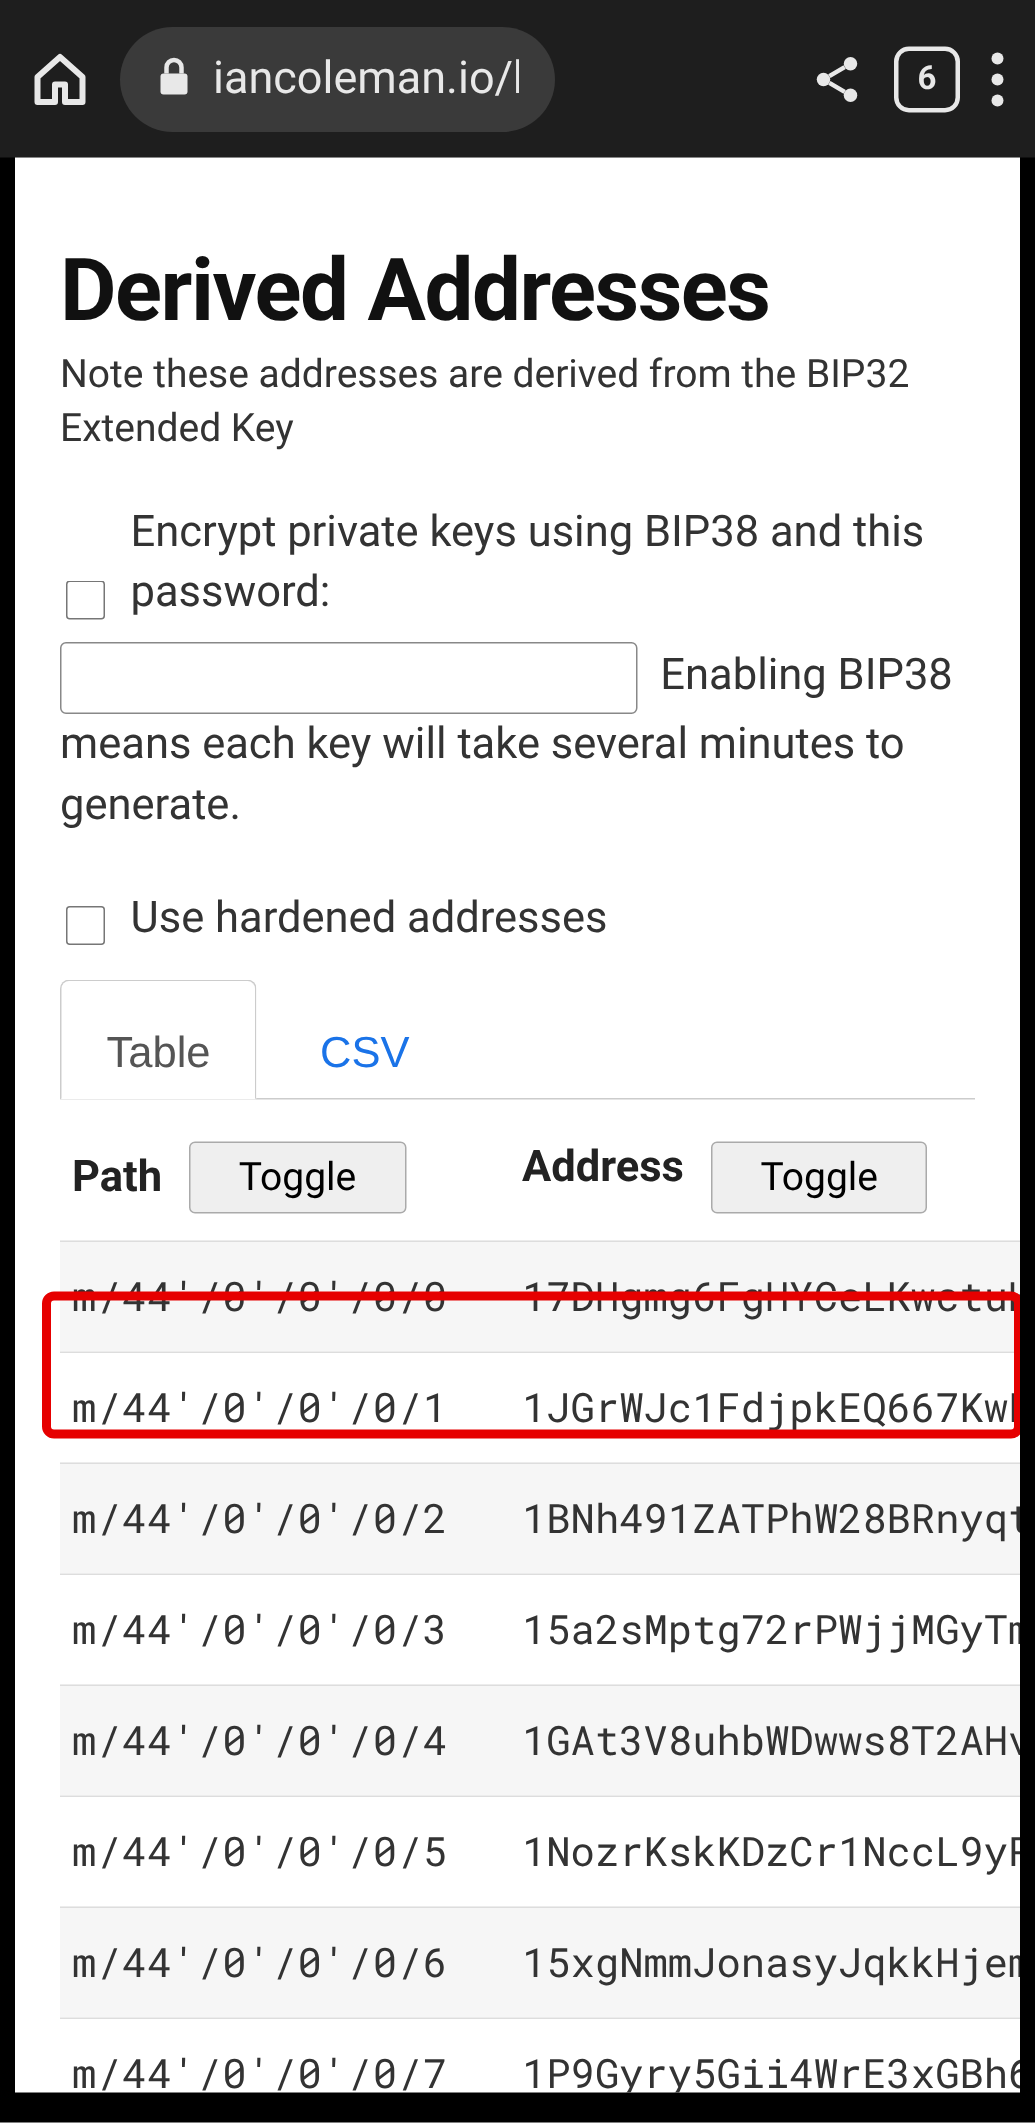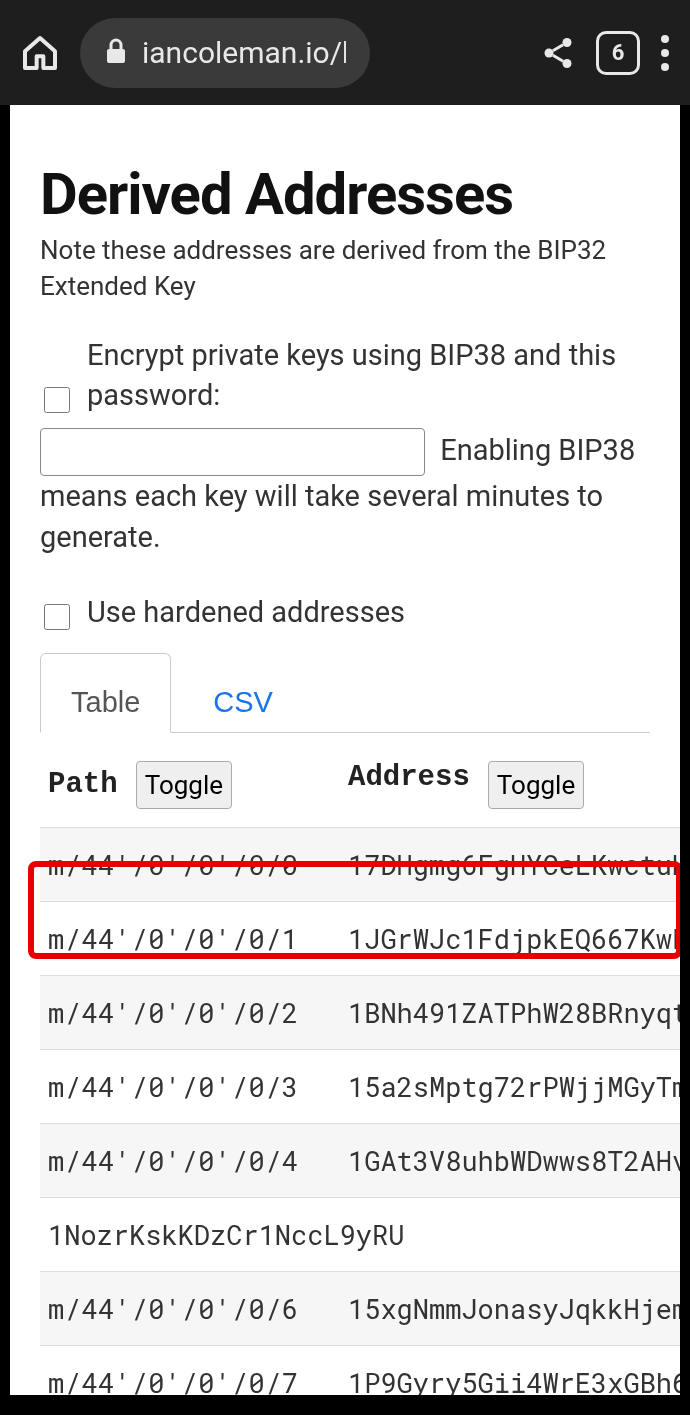--- a/index.html
+++ b/index.html
@@ -136,24 +136,24 @@
   .addr-table {
     margin-top:18px;
     width:900px; 
   }
   .thead {
     display:flex;
     padding:10px 8px 18px 8px;
   }
   .th-path { width:300px; display:flex; align-items:center; gap:18px; }
   .th-addr { display:flex; gap:18px; }
-  .th-label { font-weight:700; font-size:29px; color:#222;font-family:Liberation Mono, monospace; }
+  .th-label { font-weight:700; font-size:29px; color:#222; }
   button.toggle {
     font-size:26px;
-    padding:8px 8px;
+    padding:8px 32px;
     background:#efefef;
     border:1px solid #aaa;
     border-radius:4px;
     cursor:pointer;
     font-family:inherit;
   }
   .tbody .row {
     display:flex;
     height:74px;
     align-items:center;
@@ -267,20 +267,21 @@
         </div>
         <div class="row">
           <div class="cell-path">m/44'/0'/0'/0/3</div>
           <div class="cell-addr">15a2sMptg72rPWjjMGyTmJ</div>
         </div>
         <div class="row">
           <div class="cell-path">m/44'/0'/0'/0/4</div>
           <div class="cell-addr">1GAt3V8uhbWDwws8T2AHvs</div>
         </div>
         <div class="row">
+          <div class="cell-path">m/44'/0'/0'/0/5</div>
           <div class="cell-addr">1NozrKskKDzCr1NccL9yRU</div>
         </div>
         <div class="row">
           <div class="cell-path">m/44'/0'/0'/0/6</div>
           <div class="cell-addr">15xgNmmJonasyJqkkHjemR</div>
         </div>
         <div class="row">
           <div class="cell-path">m/44'/0'/0'/0/7</div>
           <div class="cell-addr">1P9Gyry5Gii4WrE3xGBh6U</div>
         </div>

